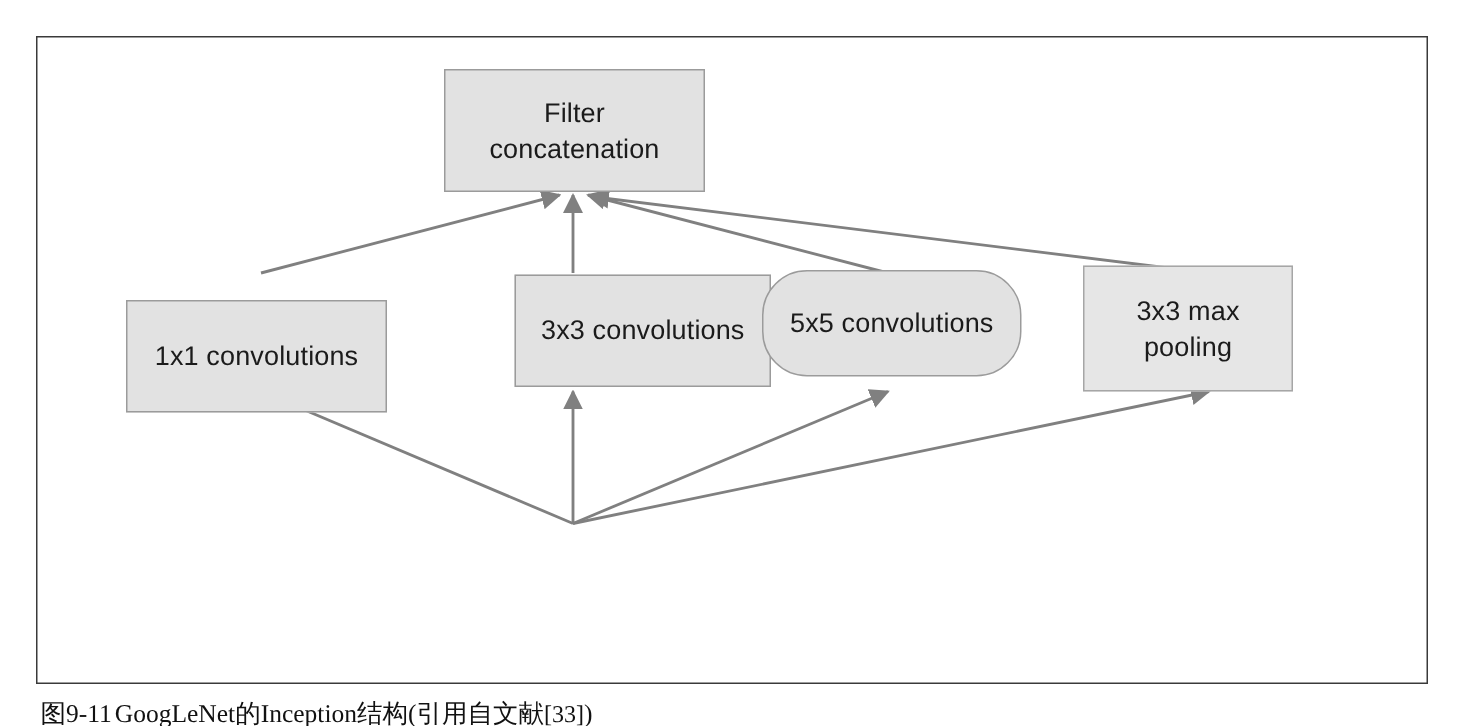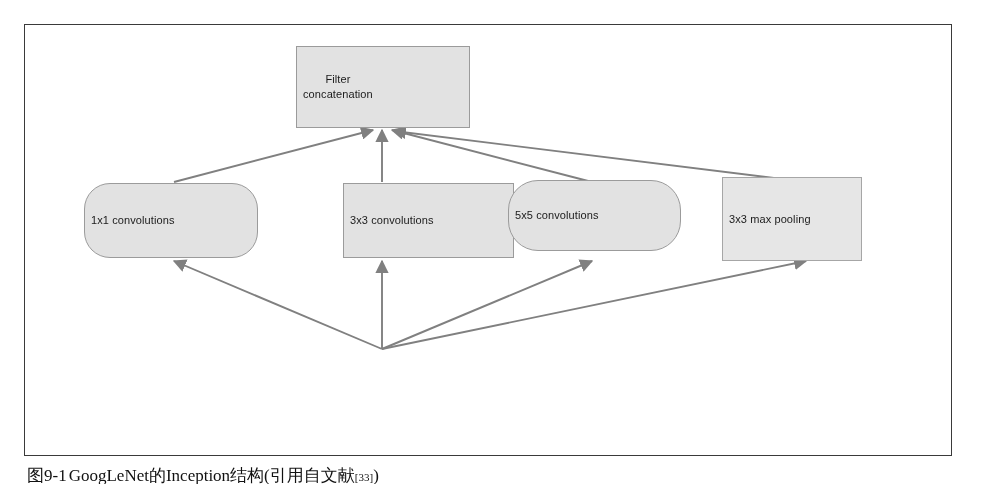--- a/index.html
+++ b/index.html
@@ -40,23 +40,24 @@
     pointer-events: none;
   }
   
   .node {
     position: absolute;
     box-sizing: border-box;
     background: #e2e2e2;
     border: 1.2px solid #9b9b9b;
     display: flex;
     align-items: center;
+    justify-content: center;
     text-align: center;
     color: #1b1b1b;
-    font-size: 11px;
+    font-size: 18px;
     line-height: 1.35;
     letter-spacing: 0.1px;
     user-select: none;
   }
   .node.light {
     background: #e6e6e6;
     border-color: #a6a6a6;
   }
   .node-label {
     display: block;
@@ -70,21 +71,21 @@
     top: 466px;
     width: 900px;
     font-family: "Liberation Serif", serif;
     font-size: 17px;
     line-height: 20px;
     color: #111111;
     white-space: nowrap;
     overflow: hidden;
   }
   #caption .cap-num { margin-right: 2px; }
-  #caption .cap-ref { font-size: 11px; }
+  #caption .cap-ref { font-size: 16px; }
 </style>
 </head>
 <body>
 
 <div id="page">
 
   <div id="figure-frame"></div>
 
   <svg id="arrow-layer" viewBox="0 0 982 484" xmlns="http://www.w3.org/2000/svg">
     <defs>
@@ -104,34 +105,34 @@
       <line x1="592" y1="182" x2="392" y2="130"></line>
       <line x1="806" y1="182" x2="394" y2="131"></line>
     </g>
   </svg>
 
   <div class="node" id="node-filter-concatenation" style="left:296px; top:46px; width:174px; height:82px;">
     <span class="node-label">Filter
 concatenation</span>
   </div>
 
-  <div class="node" id="node-conv-1x1" style="left:84px; top:183px; width:174px; height:75px;border-radius:26px;">
+  <div class="node" id="node-conv-1x1" style="left:84px; top:200px; width:174px; height:75px;">
     <span class="node-label">1x1 convolutions</span>
   </div>
 
   <div class="node" id="node-conv-3x3" style="left:299px; top:183px; width:171px; height:75px;margin-left:44px;">
     <span class="node-label">3x3 convolutions</span>
   </div>
 
   <div class="node" id="node-conv-5x5" style="left:508px; top:180px; width:173px; height:71px;border-radius:30px;">
     <span class="node-label">5x5 convolutions</span>
   </div>
 
   <div class="node light" id="node-maxpool-3x3" style="left:722px; top:177px; width:140px; height:84px;">
     <span class="node-label">3x3 max pooling</span>
   </div>
 
 
   <div id="caption">
-    <span class="cap-num">图9-1</span><span>GoogLeNet的Inception结构(引用自文献</span><span class="cap-ref">[33]</span><span>)</span>
+    <span class="cap-num">图9-11</span><span>GoogLeNet的Inception结构(引用自文献</span><span class="cap-ref">[33]</span><span>)</span>
   </div>
 
 </div>
 
 </body></html>

